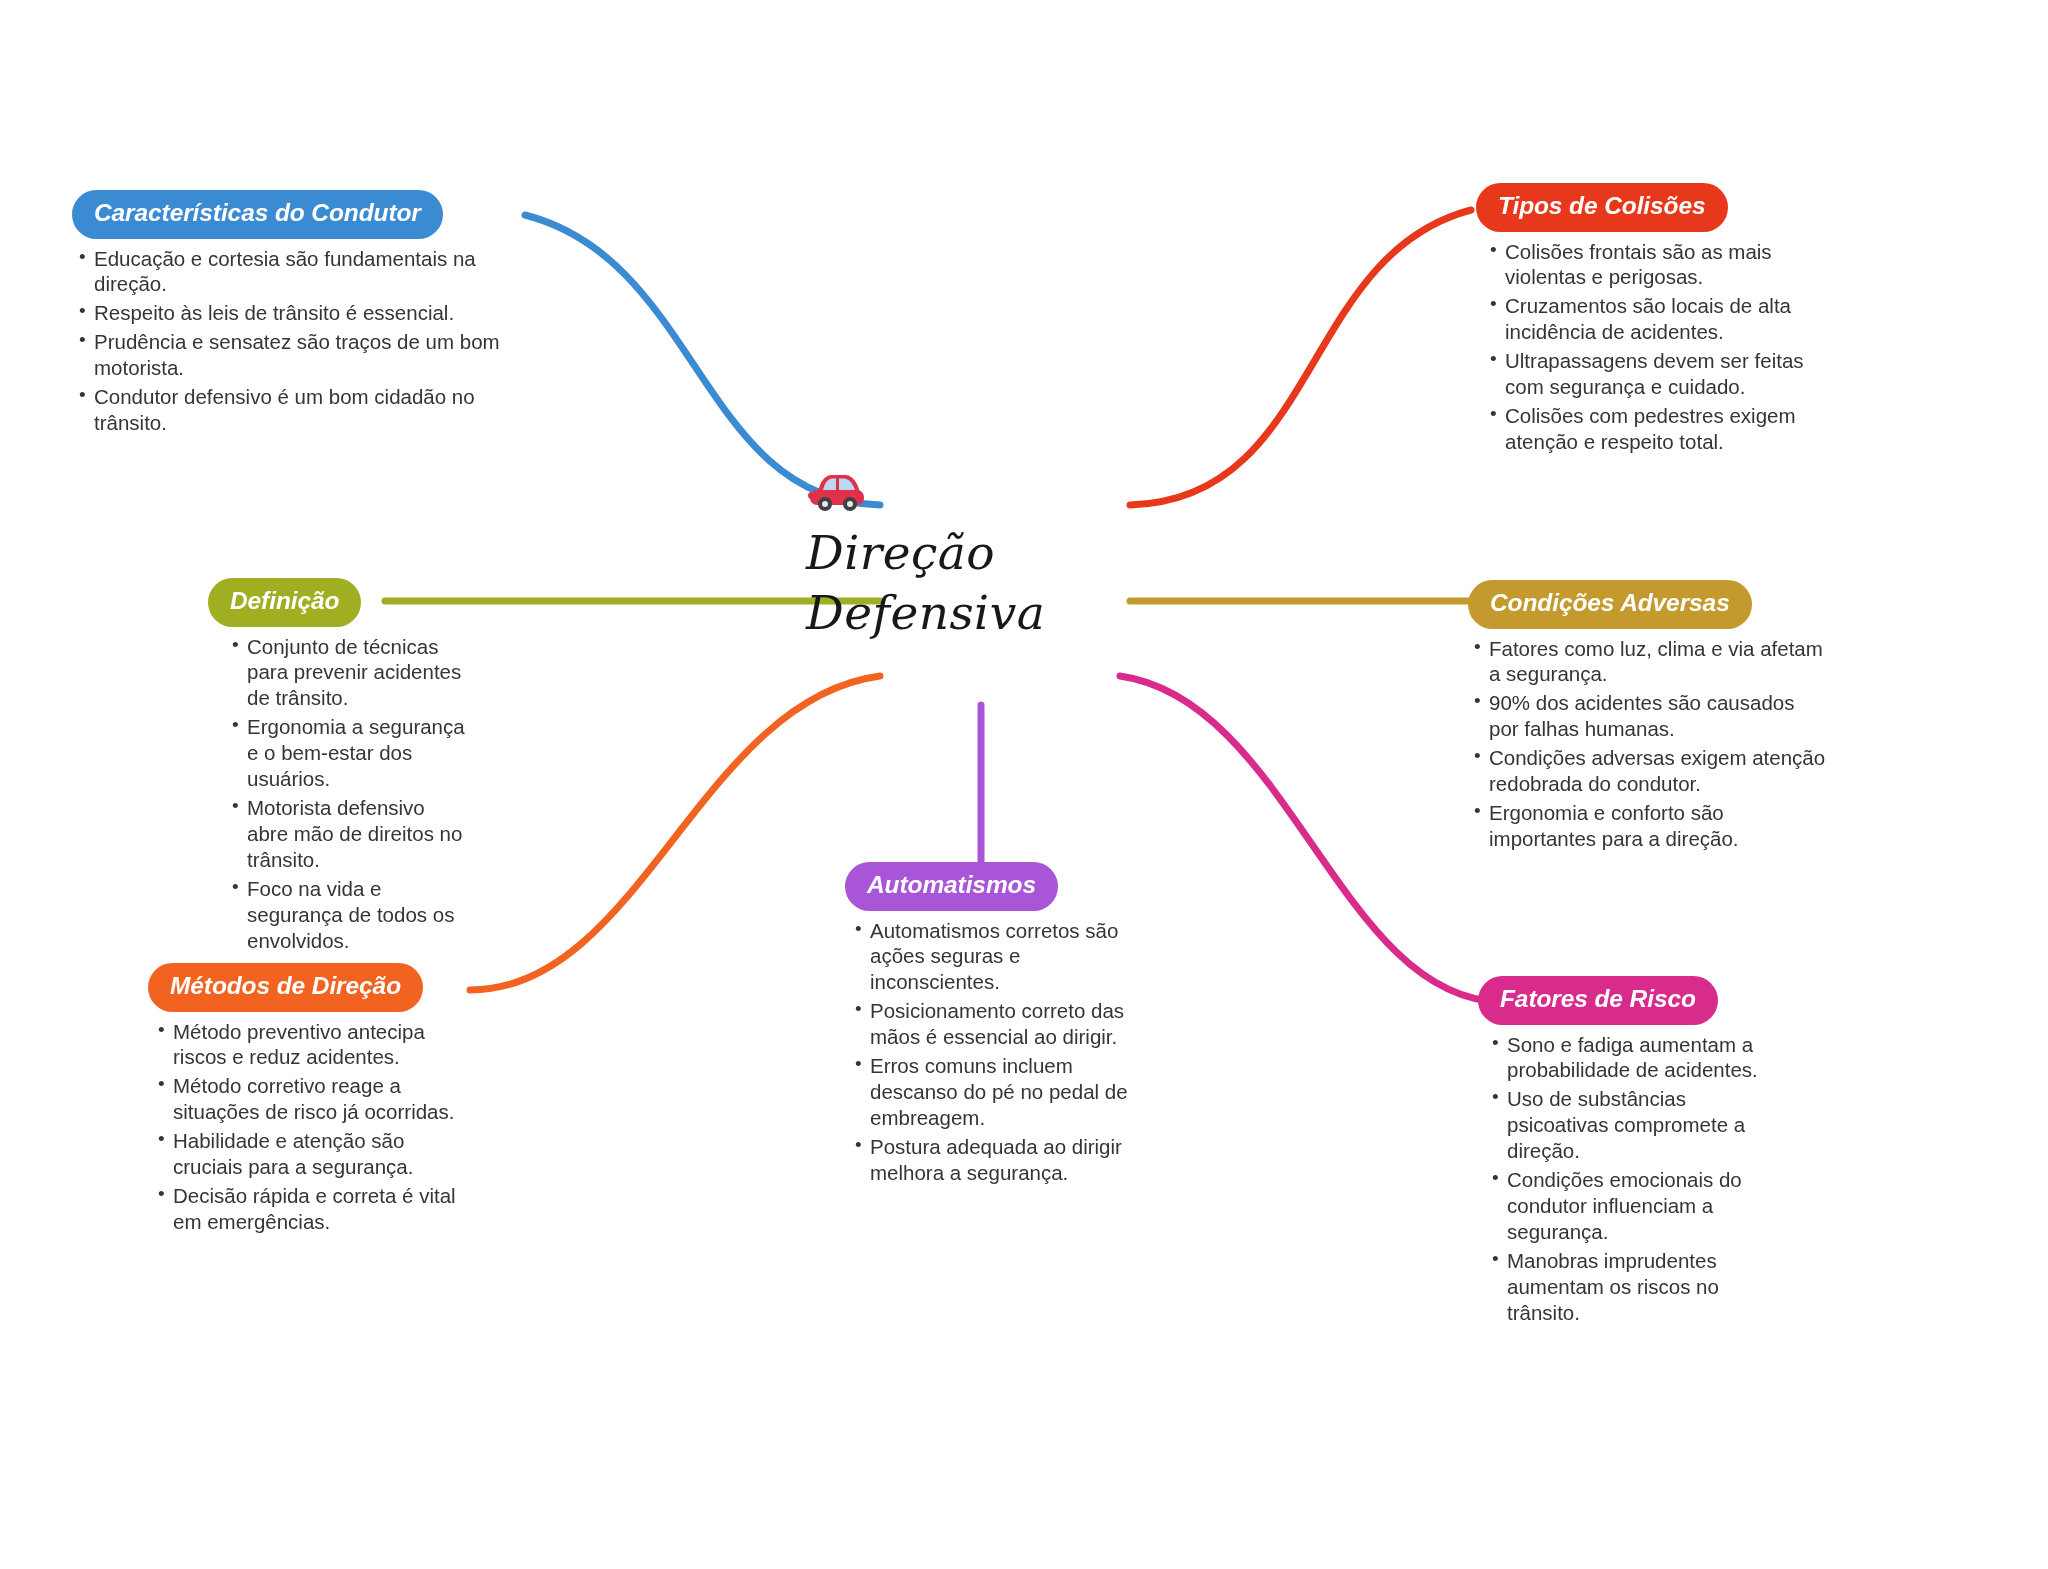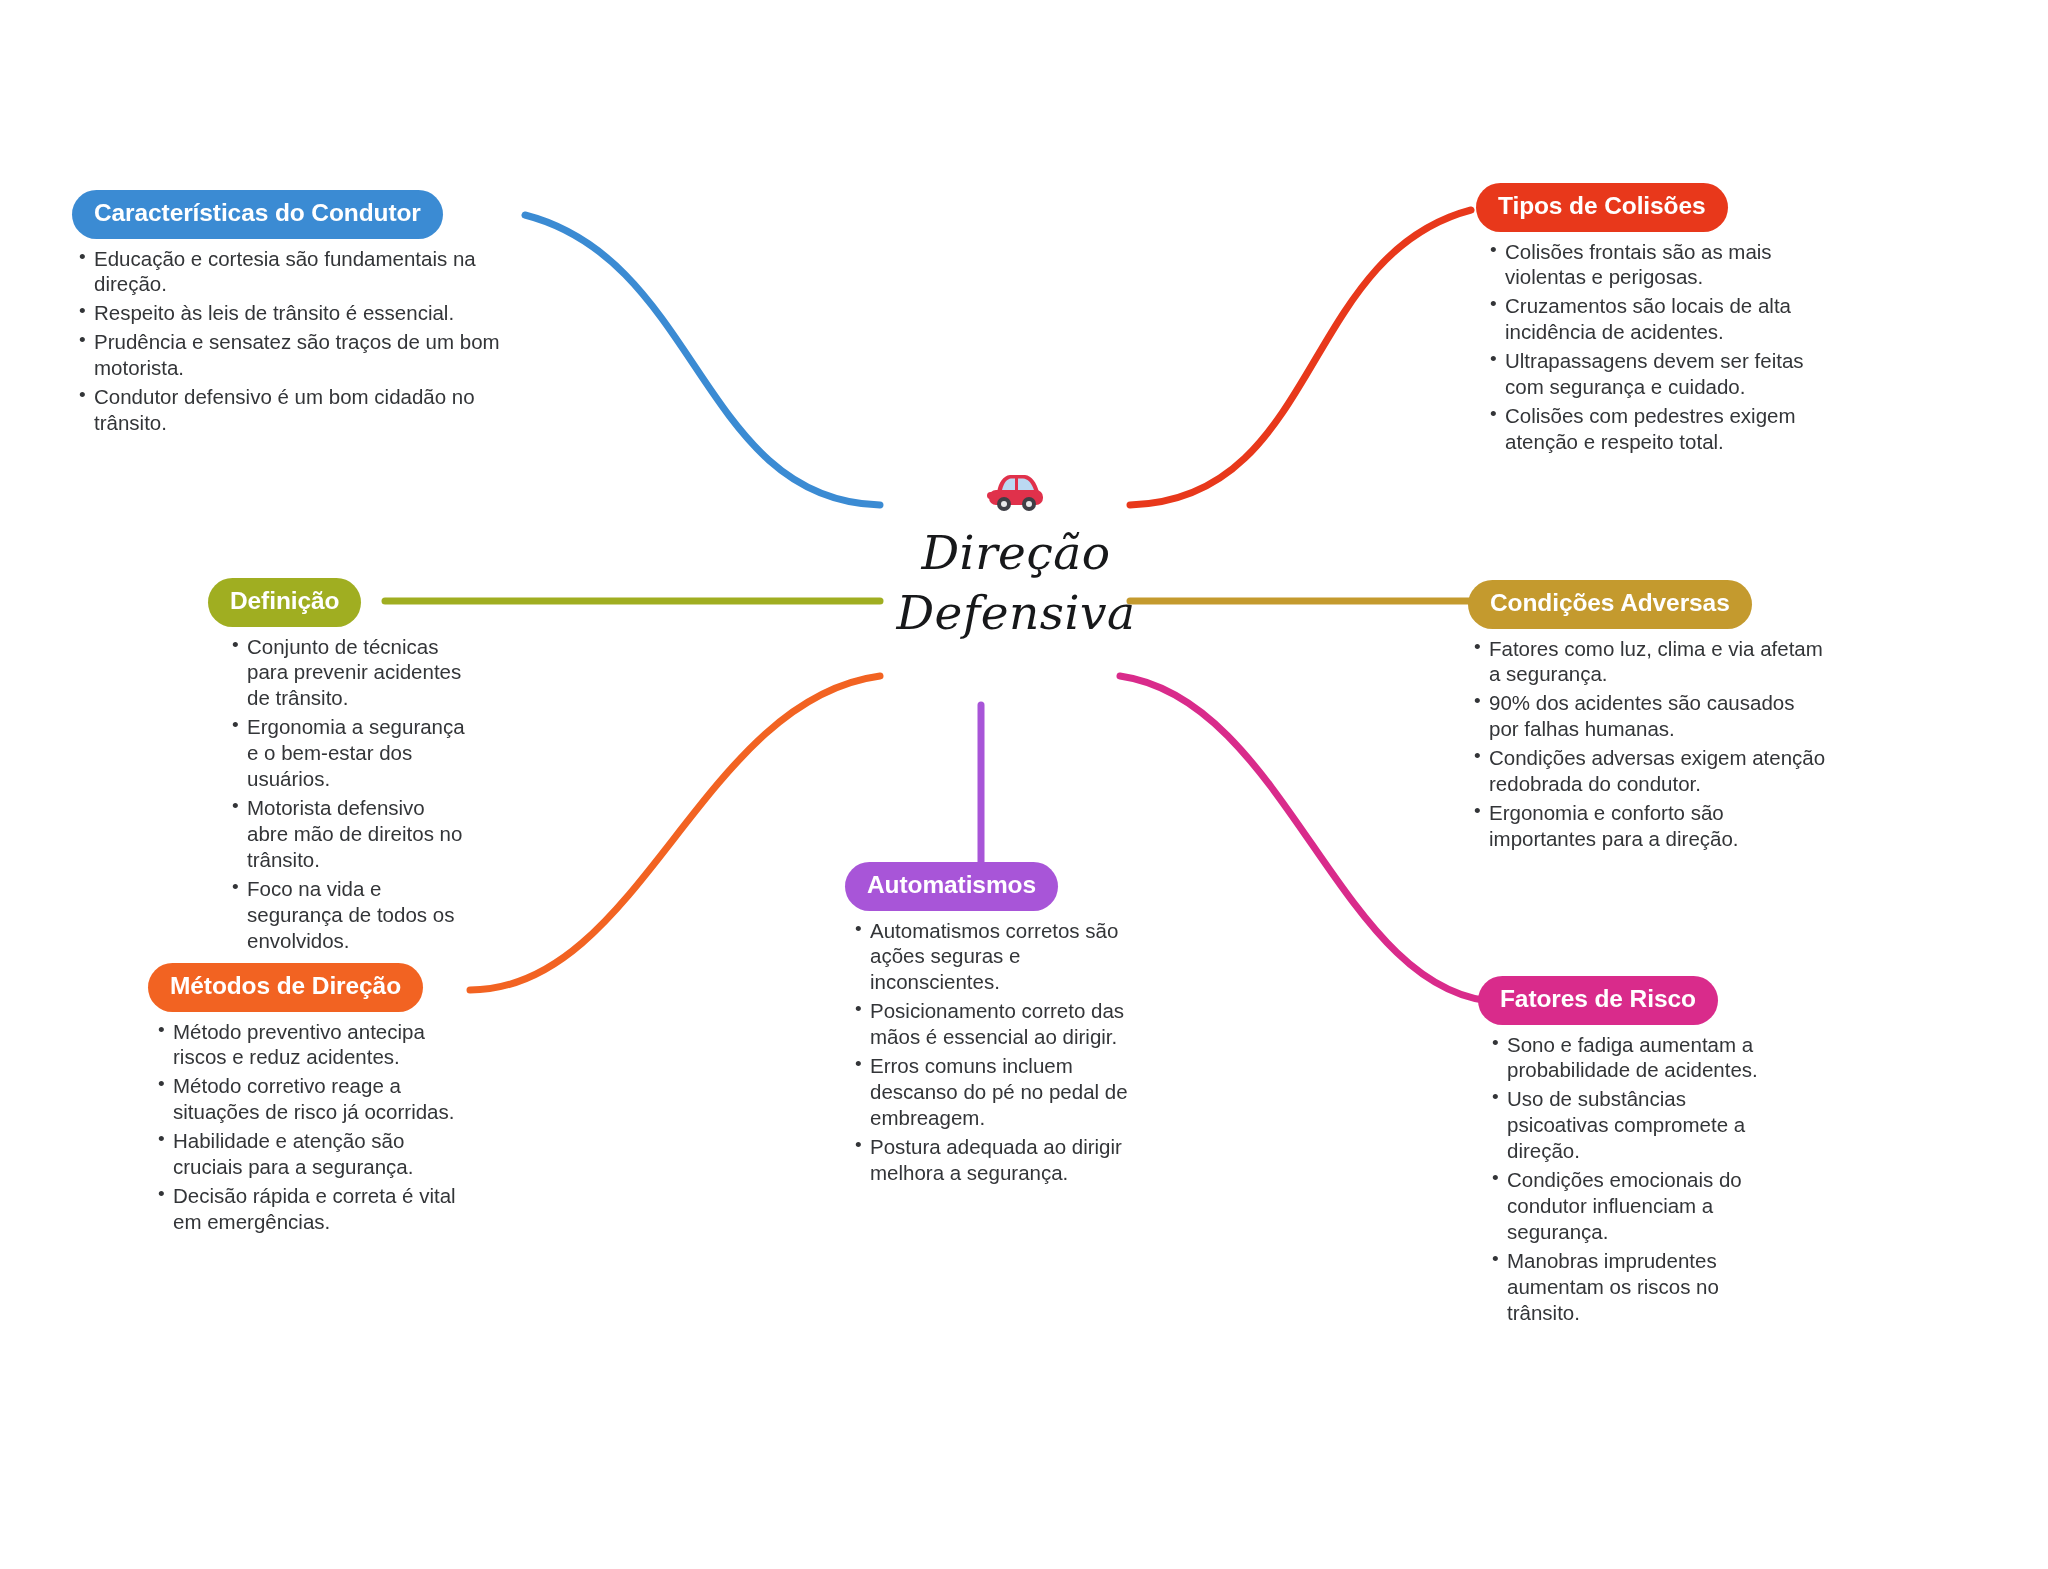--- a/index.html
+++ b/index.html
@@ -27,21 +27,20 @@
     height: 1569px;
     pointer-events: none;
   }
 
   
   .hub {
     position: absolute;
     left: 806px;
     top: 470px;
     width: 420px;
-    text-align: center;
     z-index: 5;
   }
   .hub-icon {
     font-size: 46px;
     line-height: 1;
     margin-bottom: 2px;
     display: block;
   }
   .hub-car {
     display: inline-block;
@@ -68,20 +67,21 @@
     color: #ffffff;
     font-weight: 700;
     font-size: 24.5px;
     line-height: 1;
     padding: 11px 22px 13px 22px;
     letter-spacing: -0.1px;
     white-space: nowrap;
   }
   .pill-row {
     display: flex;
+    font-style: italic;
   }
   .pill-row.right-align {
     justify-content: flex-start;
   }
   .bullets {
     list-style: none;
     margin: 7px 0 0 0;
     padding: 0;
   }
   .bullets li {

